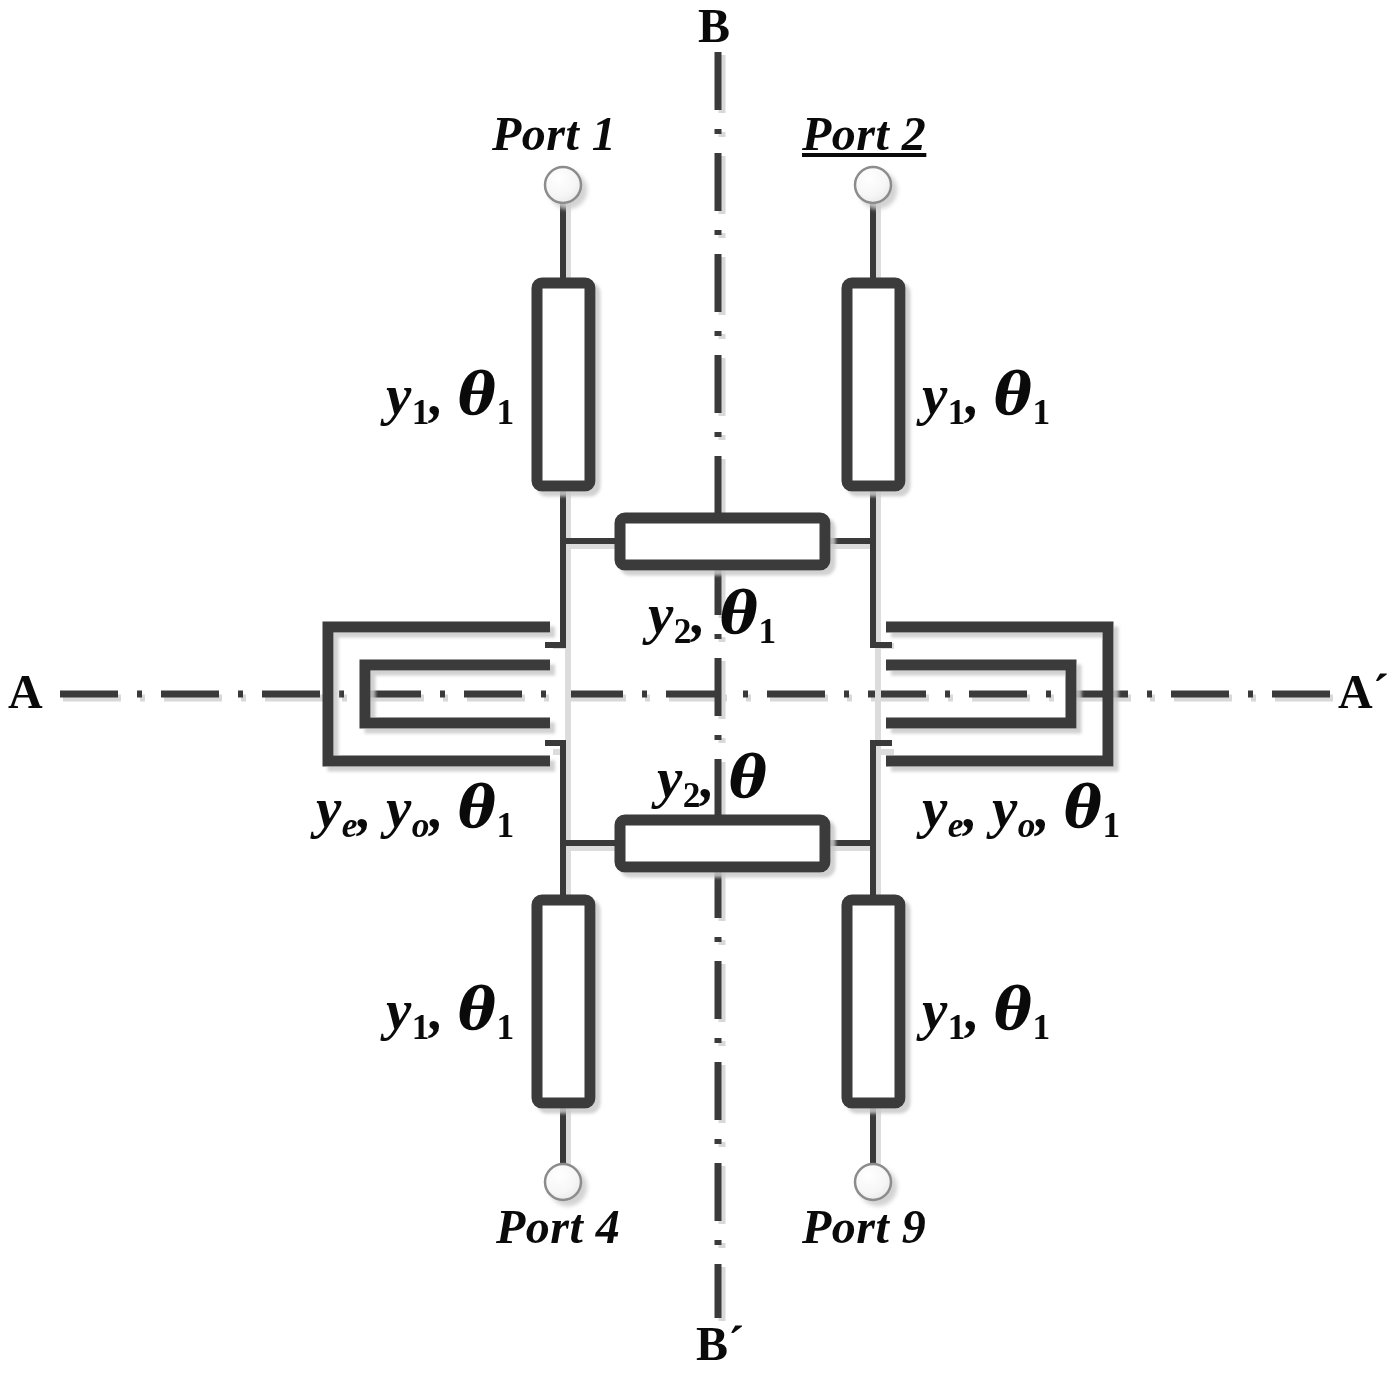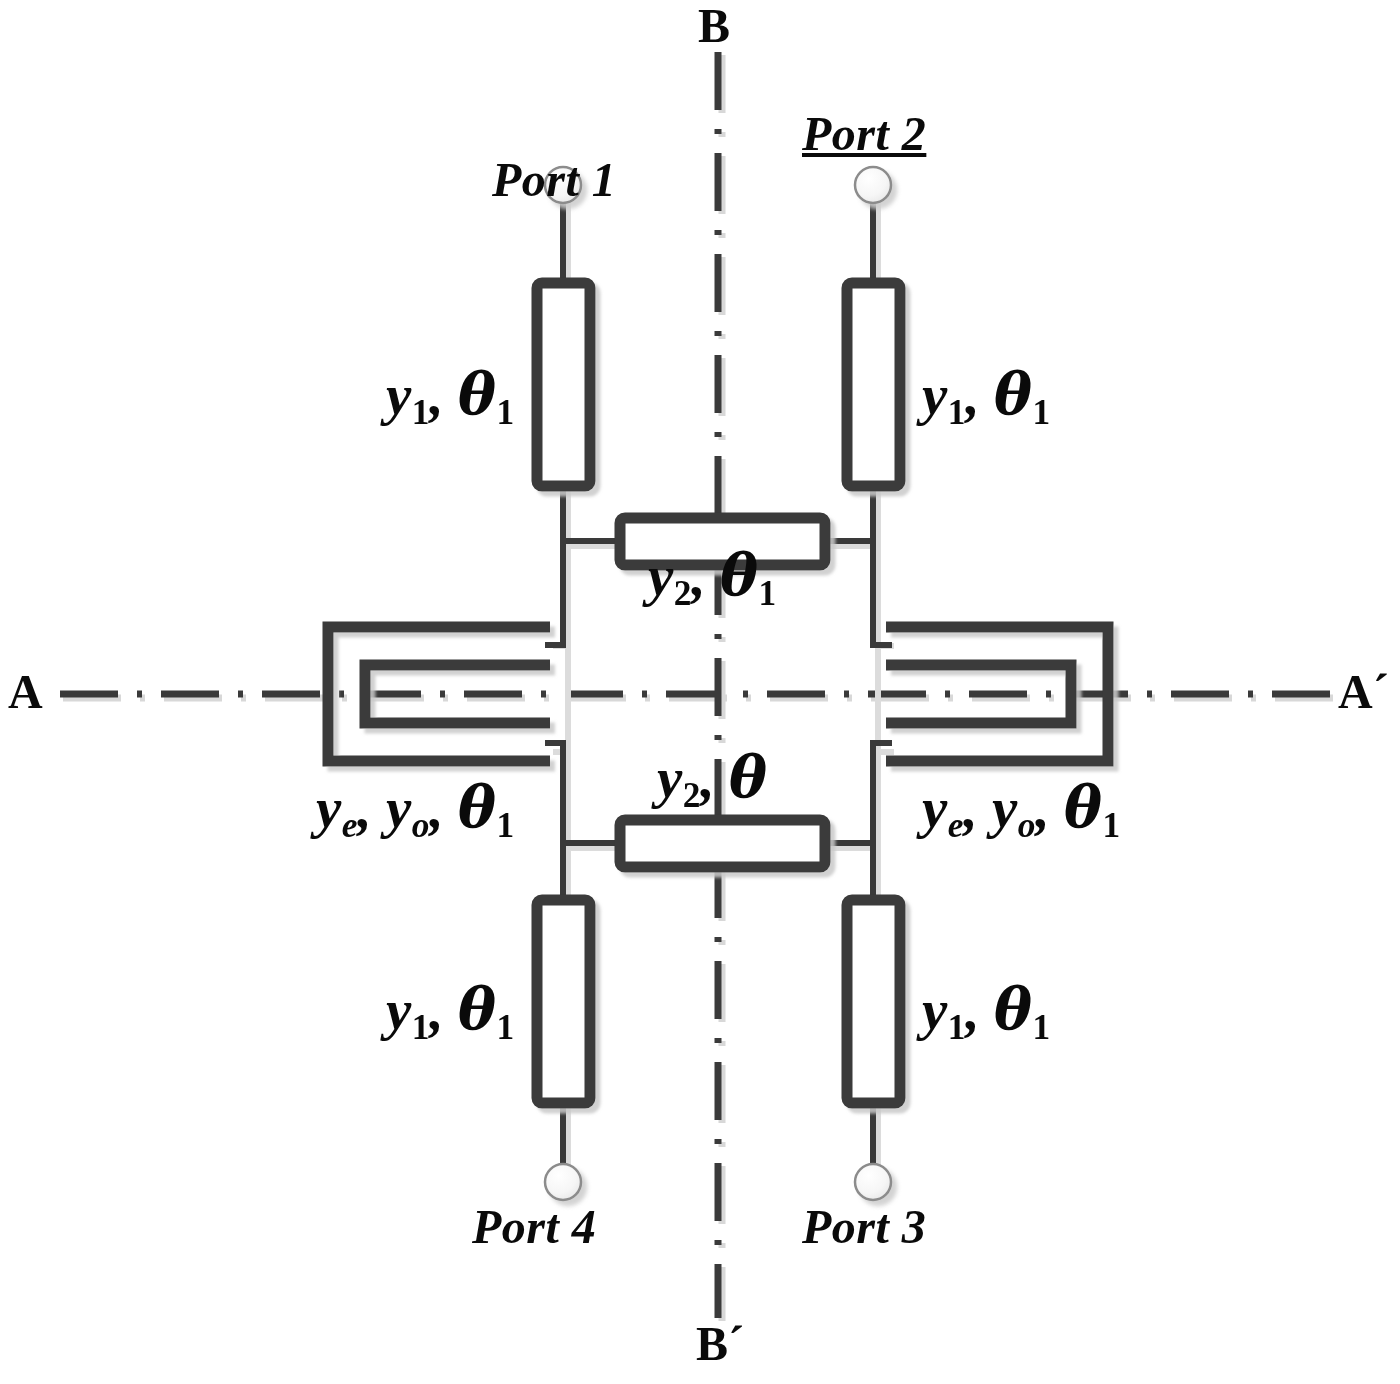--- a/index.html
+++ b/index.html
@@ -168,24 +168,24 @@
     </g>
 
     <g>
       <circle cx="563" cy="185" r="18" fill="url(#nodeGrad)" stroke="#8c8c8c" stroke-width="2.5" filter="url(#nodeShadow)"></circle>
       <circle cx="873" cy="185" r="18" fill="url(#nodeGrad)" stroke="#8c8c8c" stroke-width="2.5" filter="url(#nodeShadow)"></circle>
       <circle cx="873" cy="1182" r="18" fill="url(#nodeGrad)" stroke="#8c8c8c" stroke-width="2.5" filter="url(#nodeShadow)"></circle>
       <circle cx="563" cy="1182" r="18" fill="url(#nodeGrad)" stroke="#8c8c8c" stroke-width="2.5" filter="url(#nodeShadow)"></circle>
     </g>
   </svg>
 
-  <div class="lbl port-label" style="left:492px; top:110px;margin-top:46px;">Port 1</div>
+  <div class="lbl port-label" style="left:492px; top:110px;">Port 1</div>
   <div class="lbl port-label" style="left:802px; top:110px;text-decoration:underline;">Port 2</div>
-  <div class="lbl port-label" style="left:802px; top:1203px;">Port 3</div>
-  <div class="lbl port-label" style="left:472px; top:1203px;">Port 4</div>
+  <div class="lbl port-label" style="left:802px; top:1203px;">Port 9</div>
+  <div class="lbl port-label" style="left:496px; top:1203px;">Port 4</div>
 
   <div class="lbl axis-label" style="left:8px; top:668px;">A</div>
   <div class="lbl axis-label" style="left:1338px; top:668px;">A´</div>
   <div class="lbl axis-label" style="left:698px; top:2px;">B</div>
   <div class="lbl axis-label" style="left:696px; top:1320px;">B´</div>
 
   <div class="lbl param-label" style="left:386px; top:365px;">
     <span>y</span><sub>1</sub><span>, </span><span class="greek">θ</span><sub>1</sub>
   </div>
 
@@ -194,21 +194,21 @@
   </div>
 
   <div class="lbl param-label" style="left:386px; top:980px;">
     <span>y</span><sub>1</sub><span>, </span><span class="greek">θ</span><sub>1</sub>
   </div>
 
   <div class="lbl param-label" style="left:922px; top:980px;">
     <span>y</span><sub>1</sub><span>, </span><span class="greek">θ</span><sub>1</sub>
   </div>
 
-  <div class="lbl param-label" style="left:648px; top:546px;">
+  <div class="lbl param-label" style="left:648px; top:584px;">
     <span>y</span><sub>2</sub><span>, </span><span class="greek">θ</span><sub>1</sub>
   </div>
 
   <div class="lbl param-label" style="left:657px; top:748px;text-align:center;">
     <span>y</span><sub>2</sub><span>, </span><span class="greek">θ</span><sub></sub>
   </div>
 
   <div class="lbl param-label" style="left:316px; top:778px;">
     <span>y</span><sub class="it">e</sub><span>, </span><span>y</span><sub class="it">o</sub><span>, </span><span class="greek">θ</span><sub>1</sub>
   </div>

